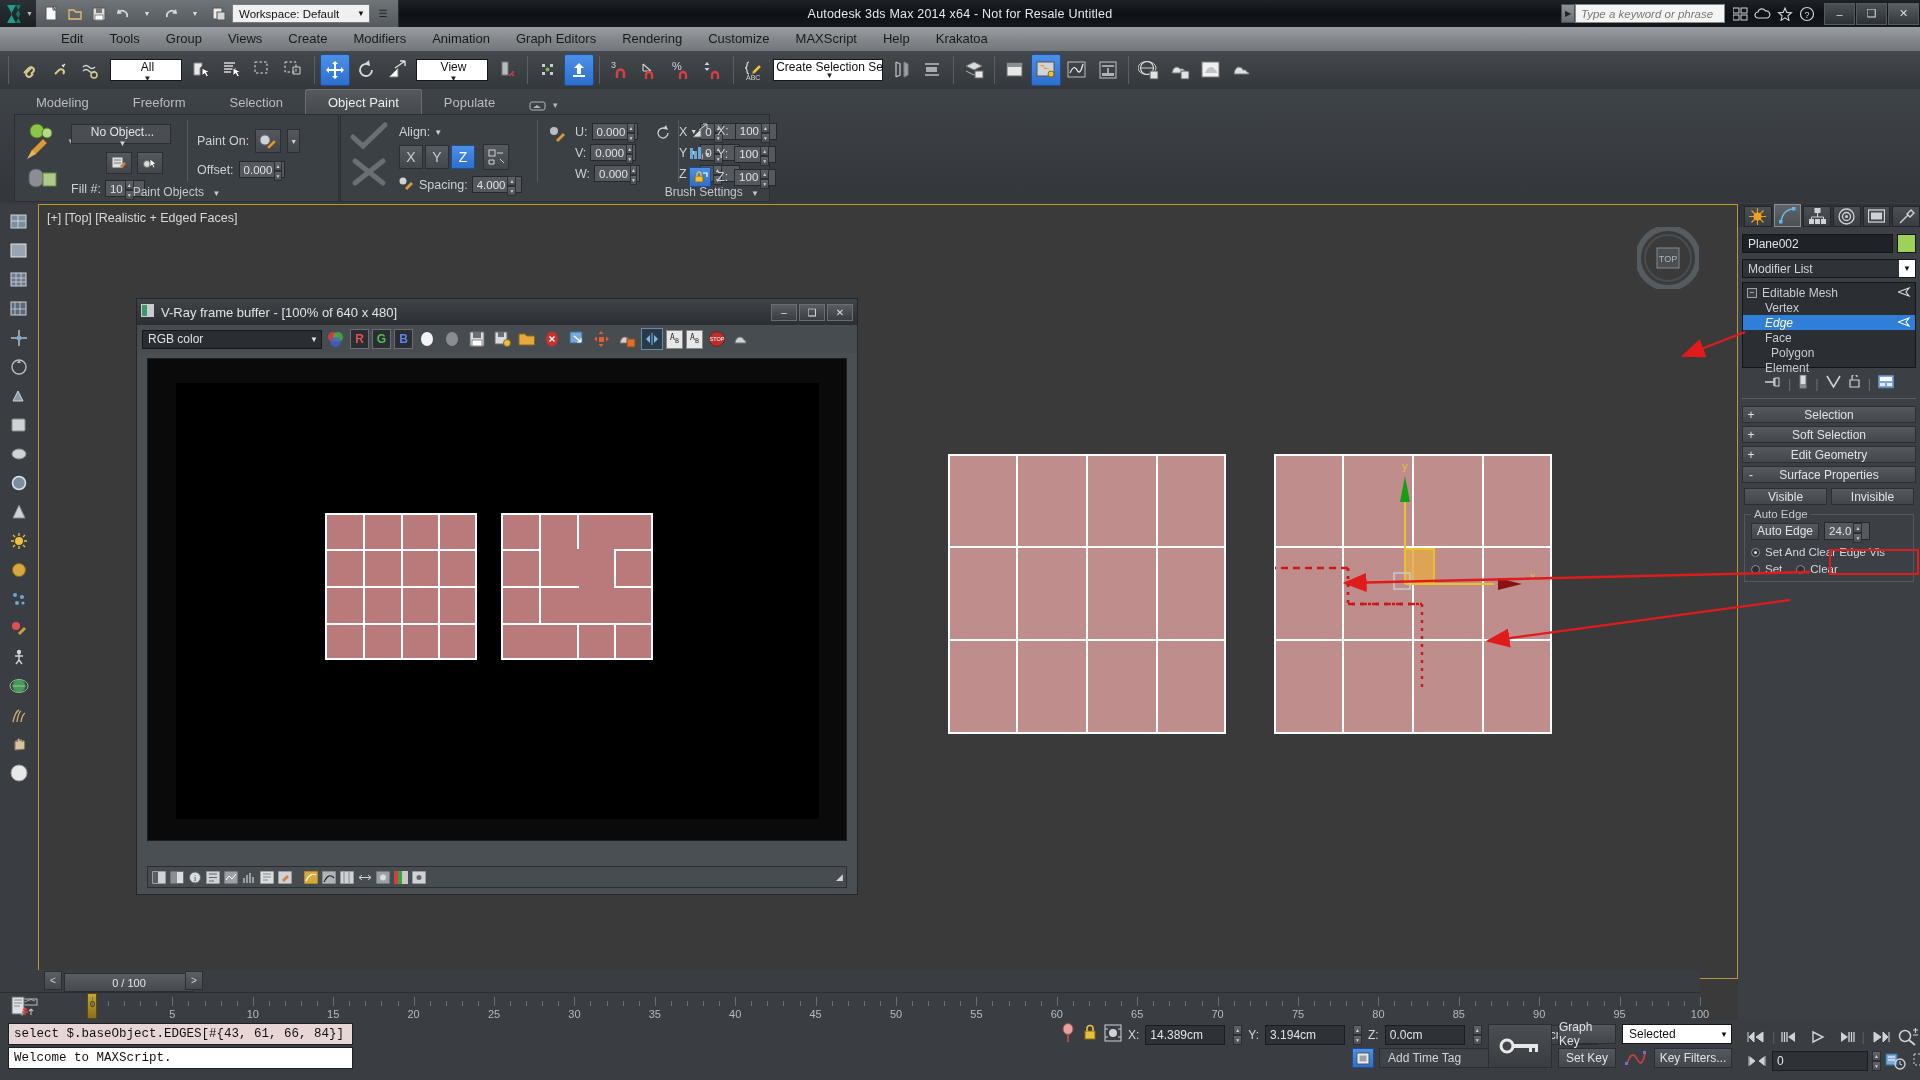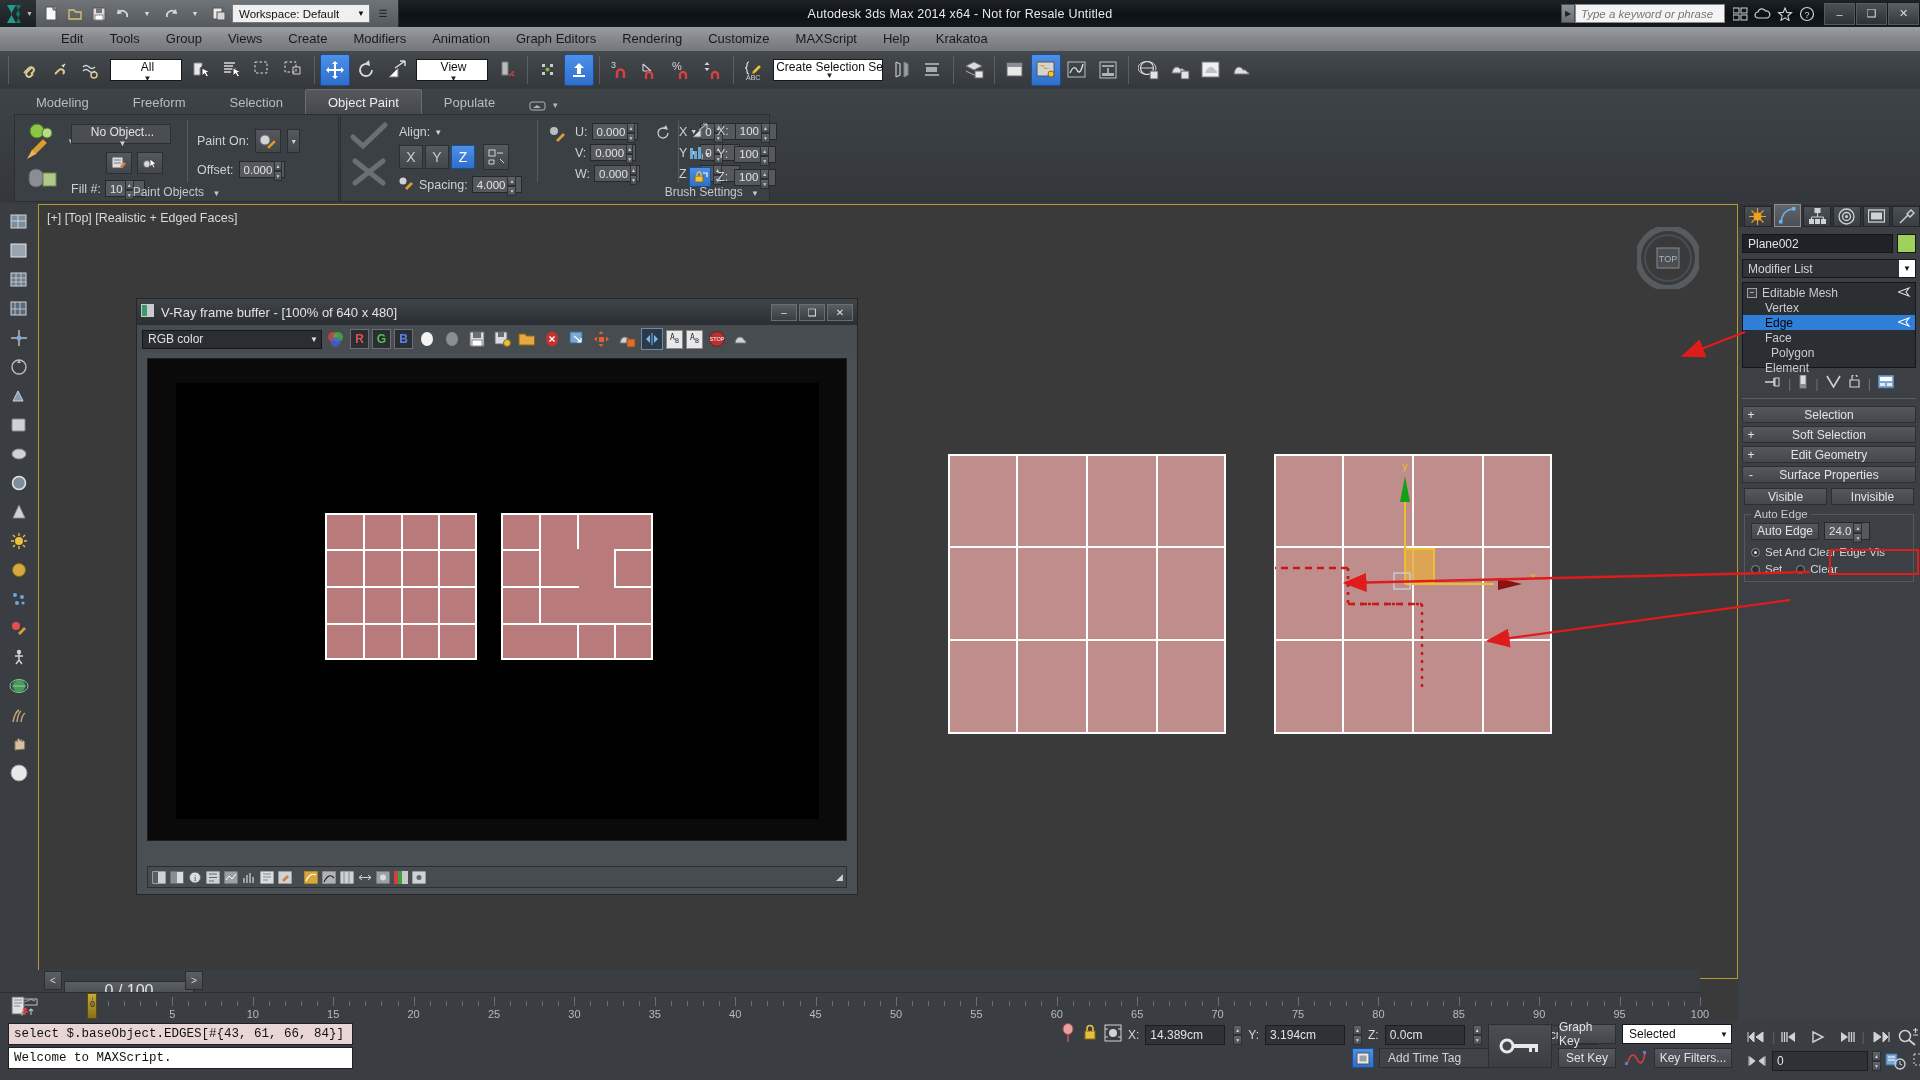--- a/index.html
+++ b/index.html
@@ -98,21 +98,21 @@
   .colorchip { width:19px; height:19px; background:#9fd15a; border:1px solid #14171a; }
   .modlist { margin:6px 4px 0 4px; height:19px; background:#2f3338; border:1px solid #14171a;
     display:flex; align-items:center; justify-content:space-between; font-size:12px;
     color:#d0d4d8; padding-left:5px; }
   .modlist .dd { width:16px; height:17px; background:#fff; color:#111; font-size:8px;
     display:flex;align-items:center;justify-content:center; }
   .stack { margin:4px 4px 0 4px; height:86px; background:#2b2f33; border:1px solid #14171a;
     padding:2px 0; }
   .srow { height:15px; display:flex; align-items:center; font-size:12px; color:#c8ccd0;
     padding-left:4px; }
-  .srow.sel { background:#2f7ed8; color:#000000; }
+  .srow.sel { background:#2f7ed8; color:#fef9c3;font-style:italic; }
   .sbtns { display:flex; justify-content:center; gap:7px; margin:7px 0 0 0; align-items:center;}
   .rollup { margin:3px 4px 0 4px; height:17px; background:linear-gradient(180deg,#55595e,#43474c);
     border:1px solid #2b2f33; display:flex; align-items:center; font-size:12px; color:#dfe3e7; }
   .rollup .pm { width:16px; text-align:center; }
   .rollup .rt { flex:1; text-align:center; padding-right:16px; }
   .vbtn { flex:1; height:17px; background:linear-gradient(180deg,#55595e,#43474c);
     border:1px solid #2b2f33; display:flex; align-items:center; justify-content:center;
     font-size:12px; color:#dfe3e7; }
   .grpbox { margin:4px 6px 0 6px; border:1px solid #55595e; padding:7px 6px 6px 6px; position:relative;}
   .grplbl { position:absolute; top:-7px; left:6px; background:#3c4045; padding:0 3px;
@@ -142,23 +142,23 @@
   .vfb-bot { position:absolute; left:10px; bottom:6px; width:700px; height:22px;
     background:#474c51; border:1px solid #2b2f33; display:flex; align-items:center;
     padding:0 3px; gap:2px; }
 
   
   .anno { position:absolute; pointer-events:none; }
   .redbox { position:absolute; border:2px solid #e01b1b; }
 
   
   .timeslider { position:absolute; left:0; bottom:88px; width:1700px; height:22px; }
-  .tsfield { position:absolute; left:38px; top:11px; width:130px; height:19px;
+  .tsfield { position:absolute; left:38px; top:3px; width:130px; height:19px;
     background:linear-gradient(180deg,#5a5f64,#46494e); border:1px solid #2b2f33;
-    color:#e3e7eb; font-size:16px; display:flex; align-items:center; justify-content:center; }
+    color:#e3e7eb; font-size:11px; display:flex; align-items:center; justify-content:center; }
   .tsarrow { position:absolute; width:18px; height:19px; top:1px;
     background:linear-gradient(180deg,#5a5f64,#46494e); border:1px solid #2b2f33;
     display:flex; align-items:center; justify-content:center; font-size:10px; color:#d0d4d8; }
   .trackbar { position:absolute; left:0; bottom:60px; width:1700px; height:28px;
     background:#3a3e42; border-top:1px solid #2b2f33; }
   .tick { position:absolute; bottom:14px; width:1px; height:6px; background:#6a6e72; }
   .ticknum { position:absolute; bottom:0px; font-size:11px; color:#b6babe; transform:translateX(-50%); }
 
   .statusbar { position:absolute; left:0; bottom:0; width:1920px; height:60px;
     background:#3a3e42; }

